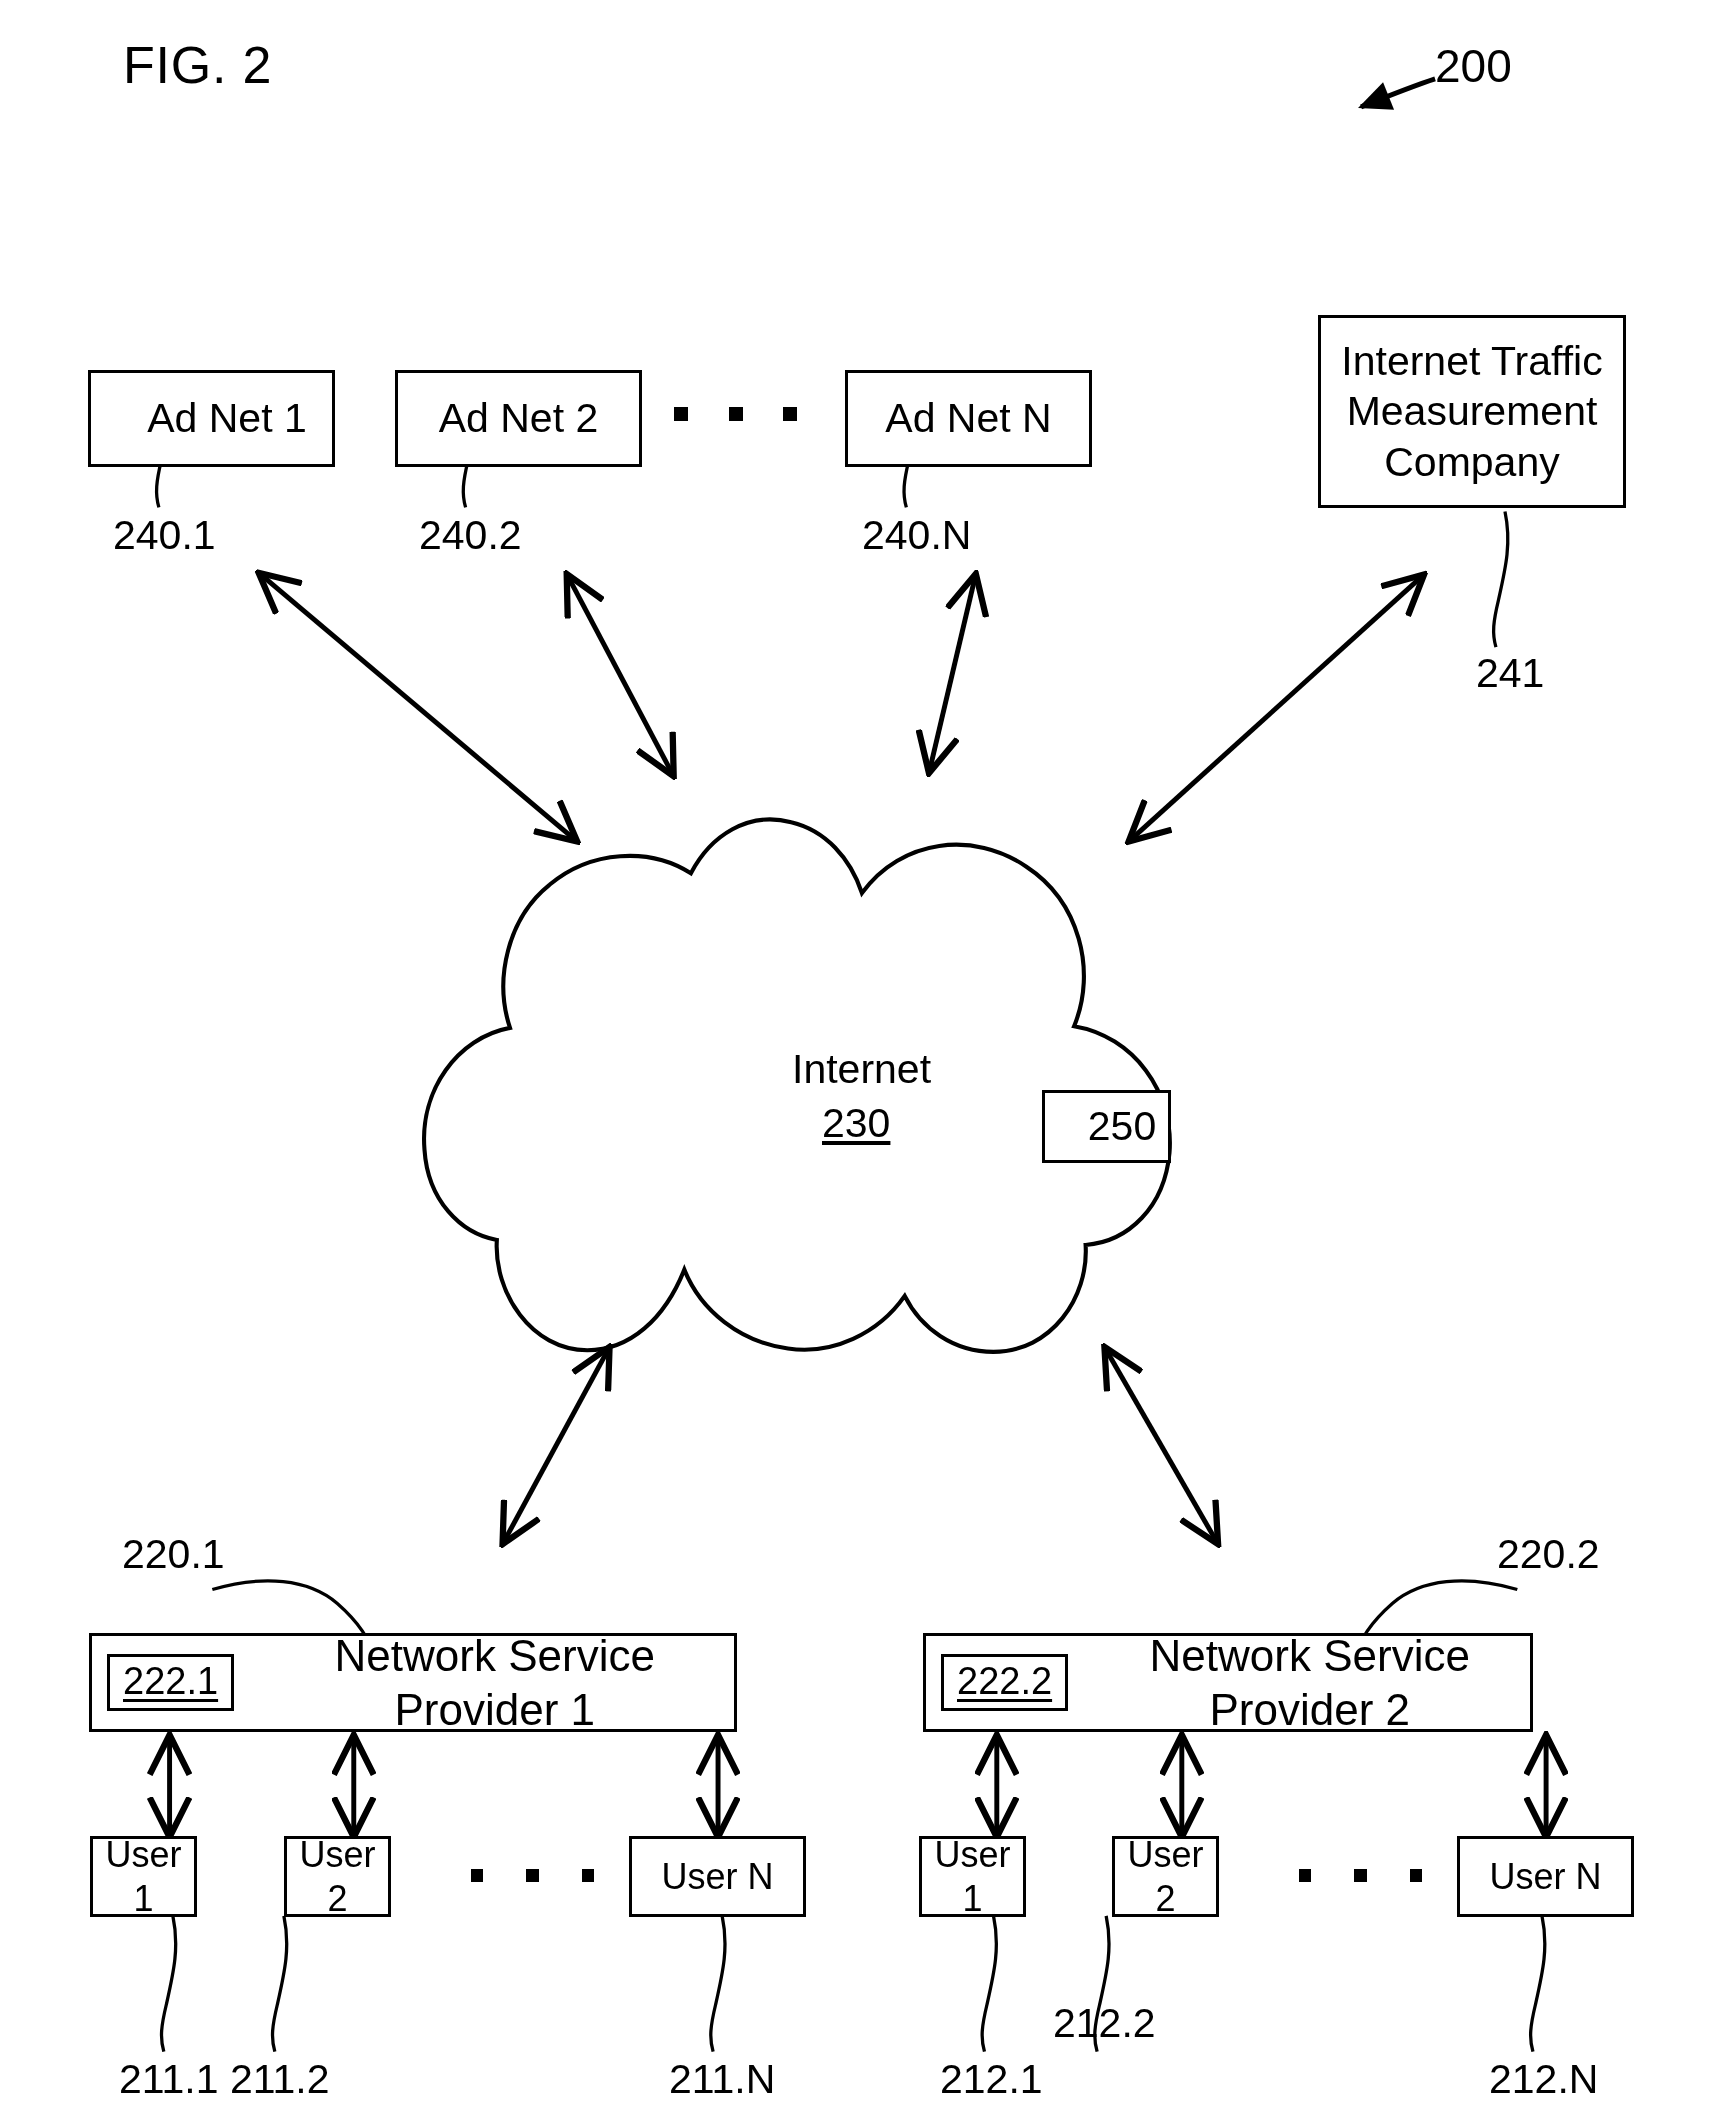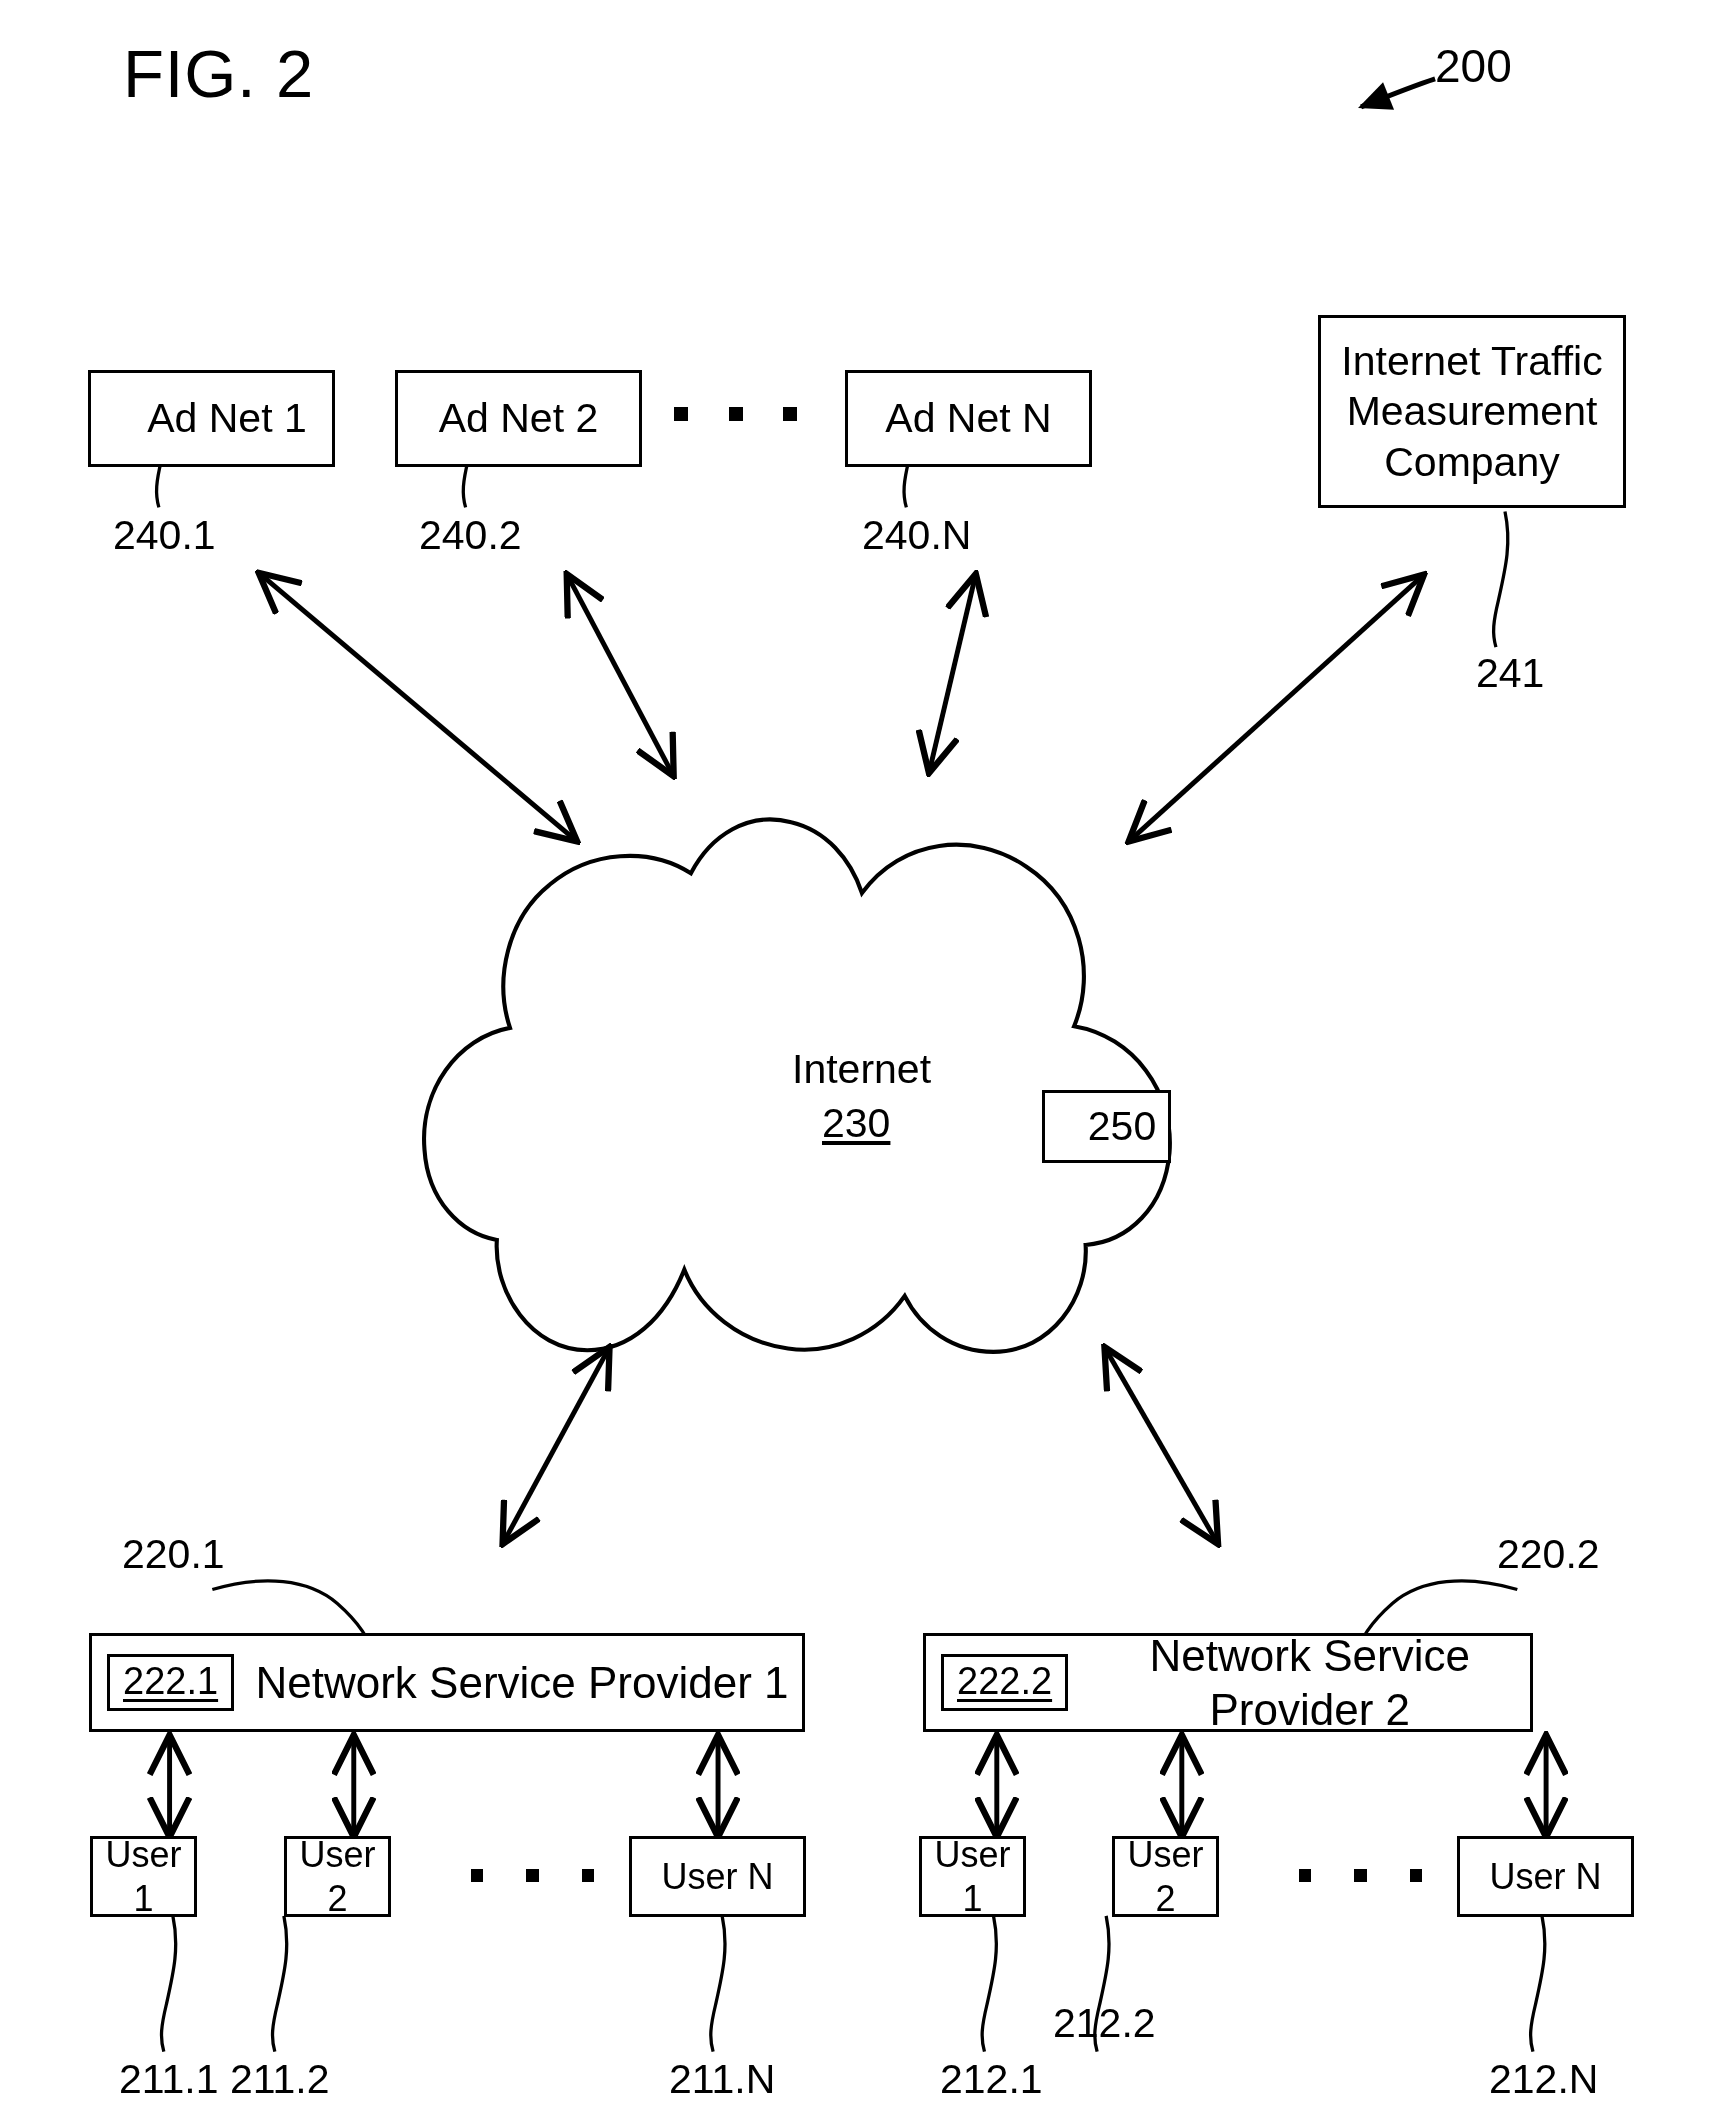--- a/index.html
+++ b/index.html
@@ -31,21 +31,21 @@
     border: 3.3px solid #000;
     background: #fff;
     display: flex;
     align-items: center;
     justify-content: center;
     text-align: center;
     line-height: 1.22;
   }
   .fig-title {
     position: absolute;
-    font-size: 67px;
+    font-size: 52px;
     letter-spacing: 0.8px;
     white-space: nowrap;
   }
   .ref {
     position: absolute;
     font-size: 41px;
     white-space: nowrap;
   }
   .ref-u {
     text-decoration: underline;
@@ -218,21 +218,21 @@
   </div>
   <div class="ref" style="left:1476px; top:650px;">241</div>
 
   <div class="cloud-label" style="left:792px; top:1046px;">Internet</div>
   <div class="cloud-label ref-u" style="left:822px; top:1100px;">230</div>
   <div class="box250" style="left:1042px; top:1090px;">
     <span>250</span>
   </div>
 
   <div class="ref" style="left:122px; top:1531px;">220.1</div>
-  <div class="node nspbar" style="left:89px; top:1633px; width:716px;">
+  <div class="node nspbar" style="left:89px; top:1633px; width:648px;">
     <span class="nsp-inner-box">
       <span>222.1</span>
     </span>
     <span>Network Service Provider 1</span>
   </div>
 
   <div class="node userbox" style="left:90px; top:1836px;">
     <span>User 1</span>
   </div>
   <div class="ref" style="left:119px; top:2056px;">211.1</div>

